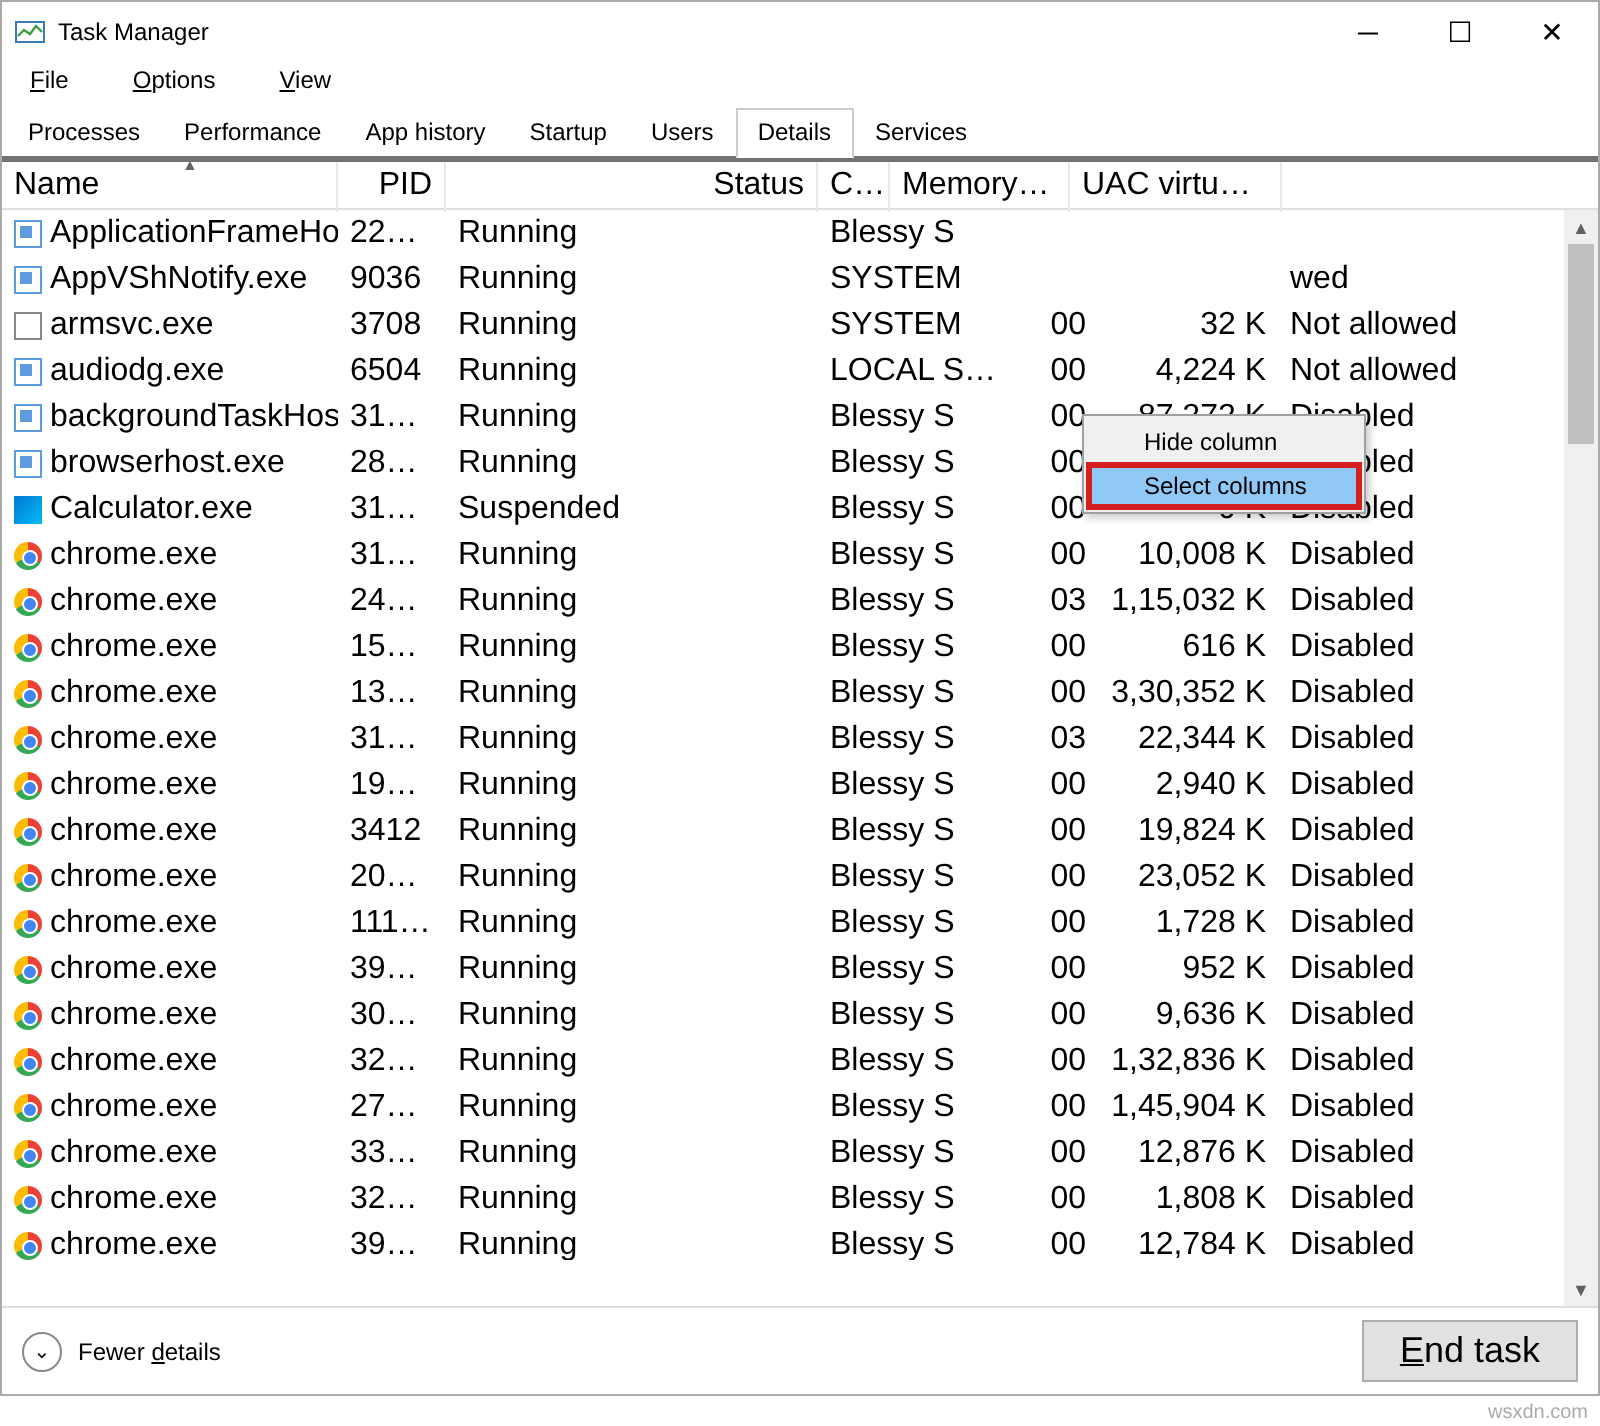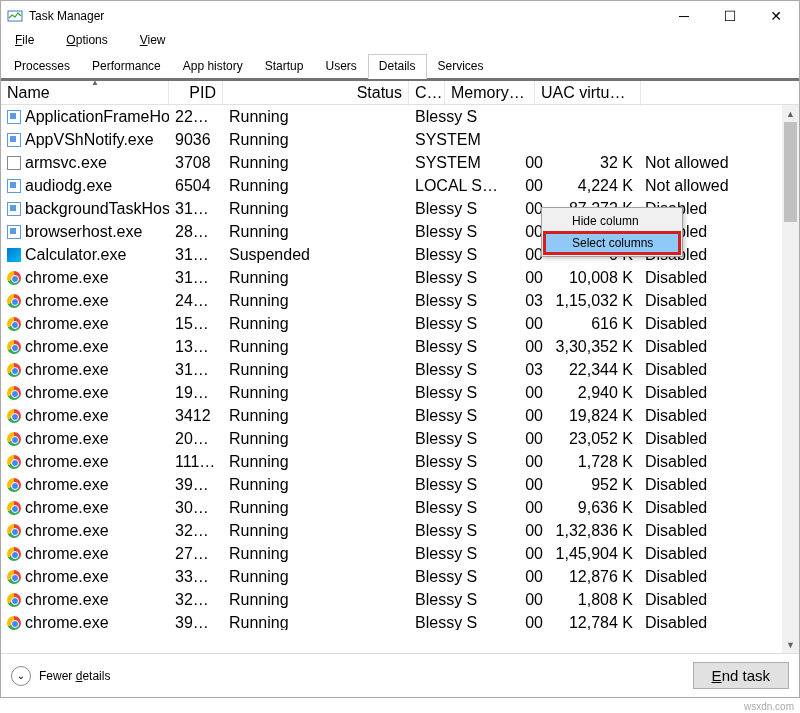--- a/index.html
+++ b/index.html
@@ -52,21 +52,21 @@
     .scrollbar-v .arrow.up{top:0;}
     .scrollbar-v .arrow.down{bottom:0;}
     
     .context-menu { position: absolute; top: 126px; left: 540px; width: 142px; background: #f0f0f0; border: 1px solid #a0a0a0; box-shadow: 2px 2px 4px rgba(0,0,0,0.2); z-index: 10; padding:2px;}
     .context-menu .cm-item { padding: 4px 10px 4px 28px; font-size: 12px; }
     .context-menu .cm-item.highlight { background: #90c8f6; border: 3px solid #d62020; margin:-1px; padding: 2px 8px 2px 26px;}
     
     .footer { height: 44px; border-top: 1px solid #ddd; display: flex; align-items: center; padding: 0 10px; justify-content: space-between; }
     .footer .left { display: flex; align-items: center; gap: 8px; font-size: 12px; }
     .footer .circle { width: 20px; height: 20px; border: 1px solid #888; border-radius: 50%; display:flex; align-items:center; justify-content:center; font-size:10px;}
-    .footer .end-btn { border: 1px solid #adadad; background: #e1e1e1; padding: 4px 18px; font-size: 15px; }
+    .footer .end-btn { border: 1px solid #adadad; background: #e1e1e1; padding: 4px 18px; font-size: 18px; }
     
     .watermark { position: absolute; bottom: 1px; right: 6px; font-size: 10px; color: #aaa; }
   </style>
 </head>
 <body>
 
 <div class="window">
 
   <div class="titlebar">
     <span class="app-icon">
@@ -127,20 +127,21 @@
         <div class="table-row">
           <div class="cell col-name">
             <span class="proc-icon generic"></span>
             <span>AppVShNotify.exe</span>
           </div>
           <div class="cell col-pid">9036</div>
           <div class="cell col-status">Running</div>
           <div class="cell col-user">SYSTEM</div>
           <div class="cell col-cpu"></div>
           <div class="cell col-mem"></div>
+          <div class="cell col-uac">wed</div>
         </div>
         <div class="table-row">
           <div class="cell col-name">
             <span class="proc-icon white"></span>
             <span>armsvc.exe</span>
           </div>
           <div class="cell col-pid">3708</div>
           <div class="cell col-status">Running</div>
           <div class="cell col-user">SYSTEM</div>
           <div class="cell col-cpu">00</div>

